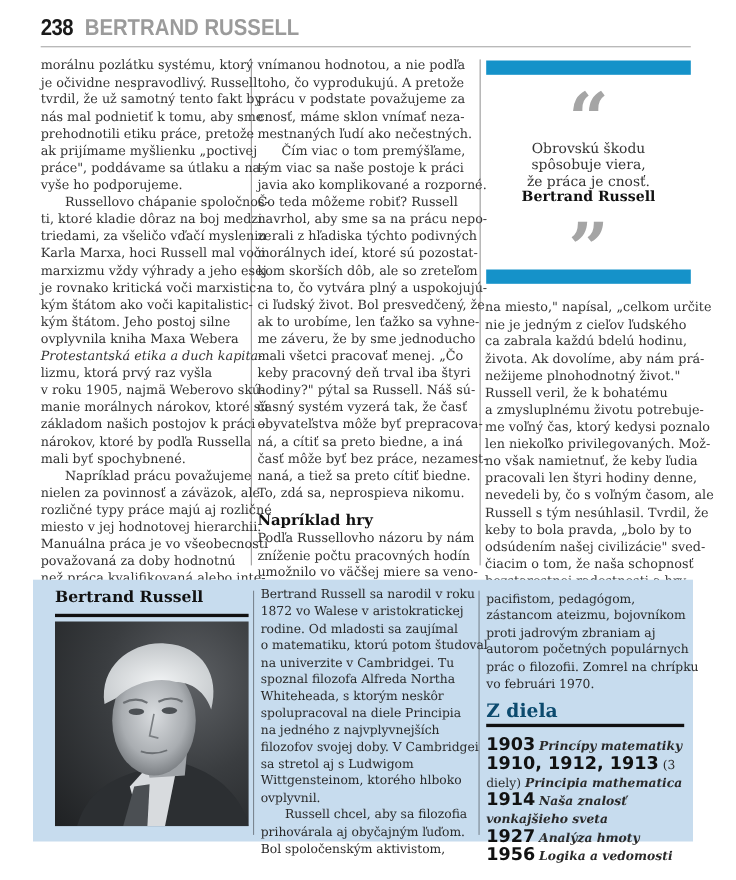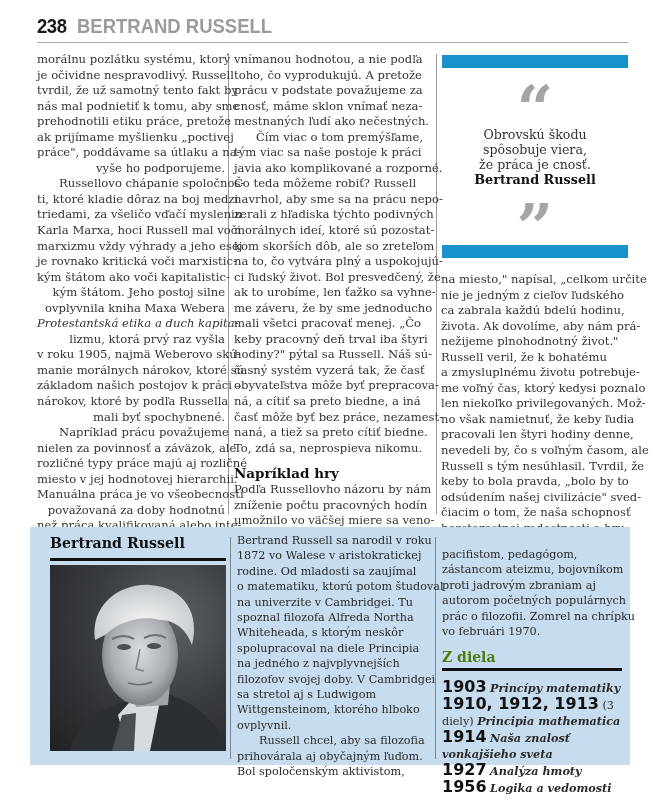--- a/index.html
+++ b/index.html
@@ -8,43 +8,43 @@
     .header { position: absolute; left: 37px; top: 14px; width: 591px; height: 28px;
               border-bottom: 1.5px solid #a8a8a8; }
     .page-num { font-family: "Liberation Sans", sans-serif; font-weight: bold; font-size: 21px;
                 color: #1a1a1a; letter-spacing: -0.5px; display: inline-block; transform: scaleX(0.88);
                 transform-origin: left; }
     .page-title { font-family: "Liberation Sans", sans-serif; font-weight: bold; font-size: 21px;
                   color: #9b9b9b; letter-spacing: 0px; position: absolute; left: 40px; top: 0;
                   transform: scaleX(0.88); transform-origin: left; }
     .col { position: absolute; font-size: 11.6px; line-height: 15.55px; color: #333; }
     .line { display: block; white-space: nowrap; }
-    .col1 { left: 37px; top: 52px; width: 188px; text-align: right; }
+    .col1 { left: 37px; top: 52px; width: 188px; }
     .col2 { left: 234px; top: 52px; width: 195px; }
     .col3 { left: 441px; top: 272px; width: 190px; }
     .vsep { position: absolute; width: 1px; background: #9a9a9a; }
     .subhead { font-family: "DejaVu Serif", serif; font-weight: bold; font-size: 13.5px;
                color: #111; margin-top: 8px; line-height: 18px; }
     .quote-box { position: absolute; left: 442px; top: 55px; width: 186px; height: 204px; }
     .qbar { position: absolute; left: 0; width: 186px; height: 13px; background: #1592c9; }
     .qmark { position: absolute; left: 0; width: 186px; text-align: center;
              font-family: "DejaVu Serif", serif; font-weight: bold; font-size: 64px; color: #a5a5a5; line-height: 1; }
     .qtext { position: absolute; left: 0; top: 72px; width: 186px; text-align: center;
              font-family: "DejaVu Serif", serif; font-size: 12.6px; line-height: 15px; color: #333; }
     .qauthor { font-weight: bold; color: #111; font-size: 12.8px; }
     .bio { position: absolute; left: 30px; top: 527px; width: 600px; height: 238px; background: #c7dcee; }
     .bio-title { position: absolute; left: 20px; top: 8px; font-weight: bold; font-size: 14.2px; color: #111; }
     .bio-title-rule { position: absolute; left: 20px; top: 31px; width: 176px; height: 3px; background: #111; }
     .photo { position: absolute; left: 20px; top: 38px; width: 176px; height: 186px; overflow: hidden;
              background: radial-gradient(ellipse at 70% 30%, #5d6064 0%, #3a3d40 45%, #1f2123 100%); }
     .bio-col { position: absolute; font-size: 11.2px; line-height: 15.4px; color: #2a2a2a; }
     .bio-col2 { left: 207px; top: 6px; width: 200px; }
-    .bio-col3 { left: 412px; top: 20px; width: 188px; }
+    .bio-col3 { left: 412px; top: 10px; width: 188px; }
     .bio-sep { position: absolute; width: 1px; background: #7b8691; }
-    .works-title { font-weight: bold; font-size: 14px; color: #4d7c0f; margin-top: 10px; line-height: 16px; }
+    .works-title { font-weight: bold; font-size: 17px; color: #0c4a6e; margin-top: 10px; line-height: 16px; }
     .works-rule { width: 180px; height: 2.5px; background: #111; margin-top: 3px; margin-bottom: 8px; }
     .work-year { font-family: "DejaVu Sans", sans-serif; font-weight: bold; font-size: 16px; color: #111; }
     .work-title { font-style: italic; font-weight: bold; }
     .work-extra { }
   </style>
 </head>
 <body>
 
 <div class="header">
   <span class="page-num">238</span>

